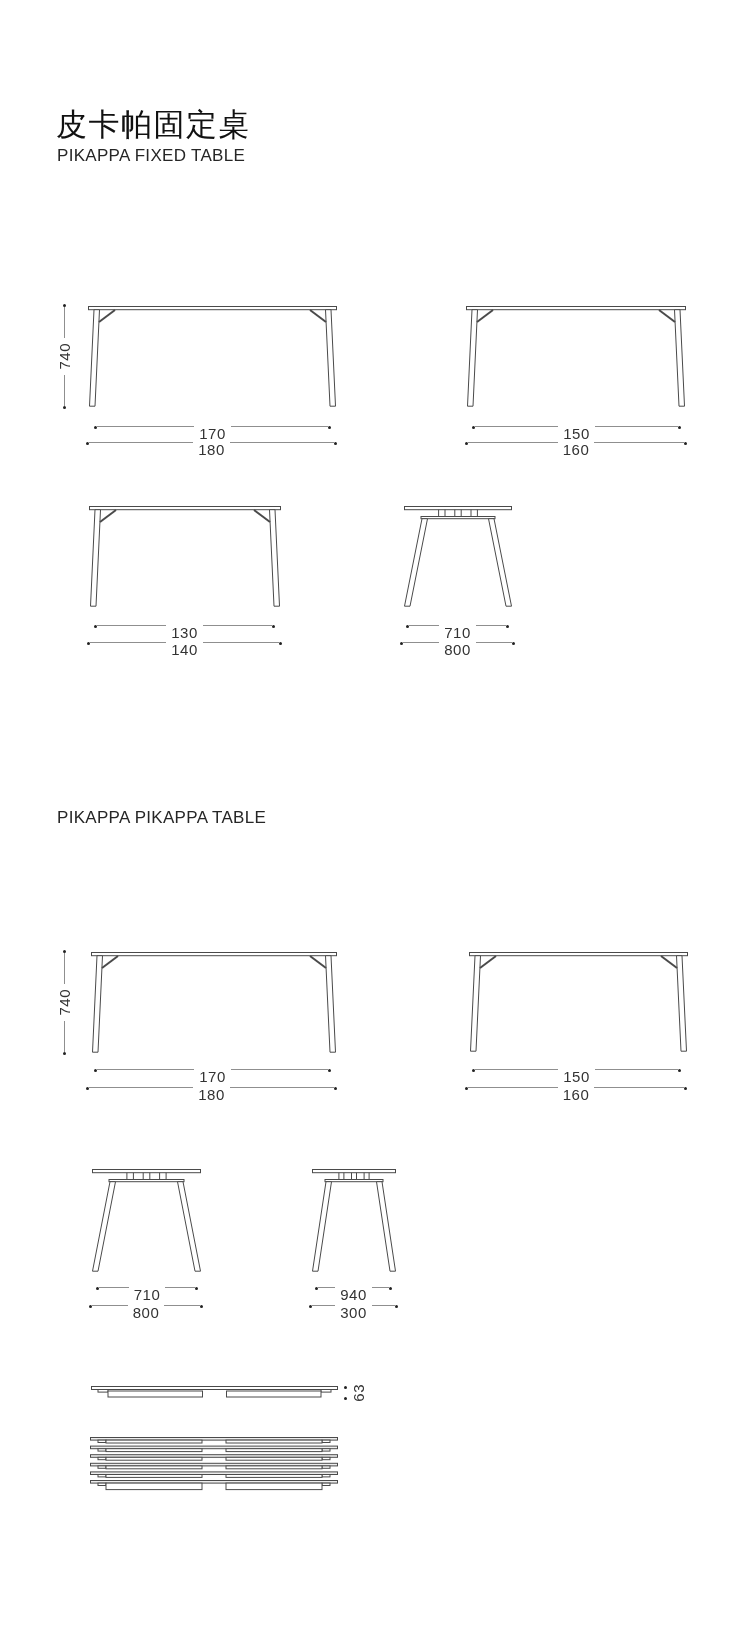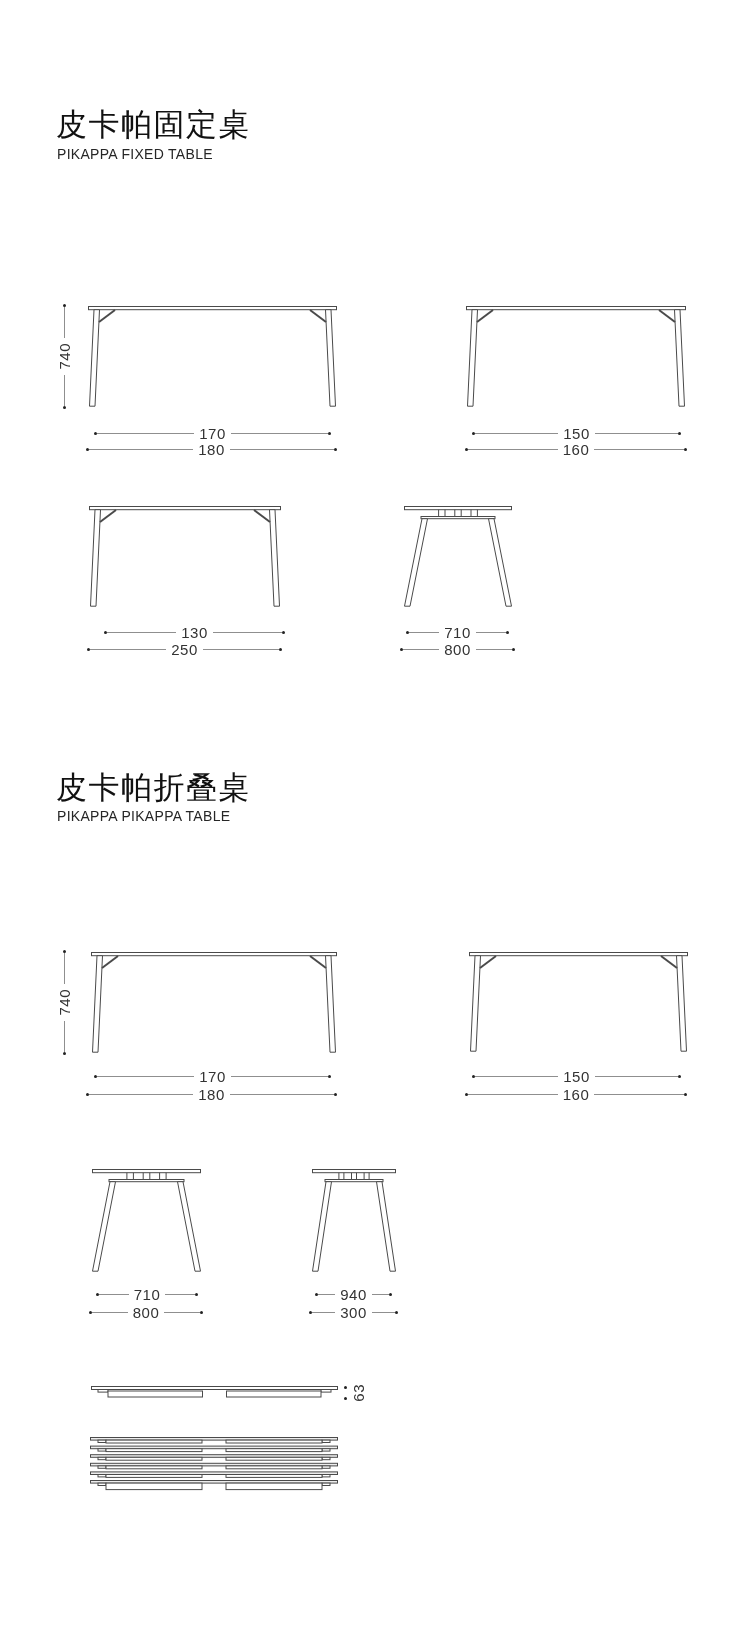--- a/index.html
+++ b/index.html
@@ -5,24 +5,24 @@
   :root{
     --bg:#ffffff; --line:#4a4a4a; --dimline:#8f8f8f; --dot:#222222;
     --text:#333333; --title:#111111;
   }
   *{box-sizing:border-box}
   body{margin:0;background:#fff}
   .page{position:relative;width:705px;height:1647px;background:var(--bg);
         font-family:"Liberation Sans",sans-serif;overflow:hidden}
   .title-zh{position:absolute;font-size:31px;color:var(--title);
             letter-spacing:1.5px;white-space:nowrap;line-height:1.15;font-weight:400}
-  .title-en{position:absolute;font-size:14px;color:#262626;letter-spacing:.3px;
+  .title-en{position:absolute;font-size:17px;color:#262626;letter-spacing:.3px;
             white-space:nowrap;line-height:1.1;font-weight:400}
   svg.draw{position:absolute;display:block}
-  .dim{position:absolute;display:flex;align-items:center;color:var(--text);
+  .dim{position:absolute;display:flex;align-items:flex-start;color:var(--text);
        font-size:15px;line-height:1}
   .dim-h{height:14px}
   .dim .ln{flex:1 1 auto;height:1px;background:var(--dimline)}
   .dim .dot{width:3px;height:3px;border-radius:50%;background:var(--dot);flex:0 0 auto}
   .dim .lbl{padding:0 5px;letter-spacing:.5px;white-space:nowrap}
   .dim-v{flex-direction:column;width:16px;align-items:center}
   .dim-v .ln{width:1px;height:auto;flex:1 1 auto}
   .dim-v .lbl{padding:5px 0;writing-mode:vertical-rl;transform:rotate(180deg)}
   .dim63{position:absolute;display:flex;align-items:center;gap:4px;
          color:var(--text);font-size:15px;line-height:1}
@@ -102,50 +102,49 @@
       <line x1="34.6" y1="3.7" x2="34.6" y2="10.5" stroke="#4a4a4a"></line>
       <line x1="41.0" y1="3.7" x2="41.0" y2="10.5" stroke="#4a4a4a"></line>
       <line x1="50.8" y1="3.7" x2="50.8" y2="10.5" stroke="#4a4a4a"></line>
       <line x1="57.2" y1="3.7" x2="57.2" y2="10.5" stroke="#4a4a4a"></line>
       <line x1="67.0" y1="3.7" x2="67.0" y2="10.5" stroke="#4a4a4a"></line>
       <line x1="73.4" y1="3.7" x2="73.4" y2="10.5" stroke="#4a4a4a"></line>
       <polygon points="18,12.7 23.5,12.7 6,100.2 0.5,100.2" fill="#fff" stroke="#4a4a4a"></polygon>
       <polygon points="90,12.7 84.5,12.7 102,100.2 107.5,100.2" fill="#fff" stroke="#4a4a4a"></polygon>
     </svg>
 
-  <div class="dim dim-h" style="left:104px;top:625px;width:181px">
+  <div class="dim dim-h" style="left:94px;top:625px;width:181px">
     <span class="dot"></span>
     <span class="ln"></span>
     <span class="lbl">130</span>
     <span class="ln"></span>
     <span class="dot"></span>
   </div>
   <div class="dim dim-h" style="left:87px;top:642px;width:195px">
     <span class="dot"></span>
     <span class="ln"></span>
-    <span class="lbl">250</span>
+    <span class="lbl">140</span>
     <span class="ln"></span>
     <span class="dot"></span>
   </div>
   <div class="dim dim-h" style="left:406px;top:625px;width:103px">
     <span class="dot"></span>
     <span class="ln"></span>
     <span class="lbl">710</span>
     <span class="ln"></span>
     <span class="dot"></span>
   </div>
   <div class="dim dim-h" style="left:400px;top:642px;width:115px">
     <span class="dot"></span>
     <span class="ln"></span>
     <span class="lbl">800</span>
     <span class="ln"></span>
     <span class="dot"></span>
   </div>
 
-  <div class="title-zh" style="left:56px;top:770px">皮卡帕折叠桌</div>
   <div class="title-en" style="left:57px;top:809px">PIKAPPA PIKAPPA TABLE</div>
 
   <div class="dim dim-v" style="left:56px;top:950px;height:105px">
     <span class="dot"></span>
     <span class="ln"></span>
     <span class="lbl">740</span>
     <span class="ln"></span>
     <span class="dot"></span>
   </div>
 

